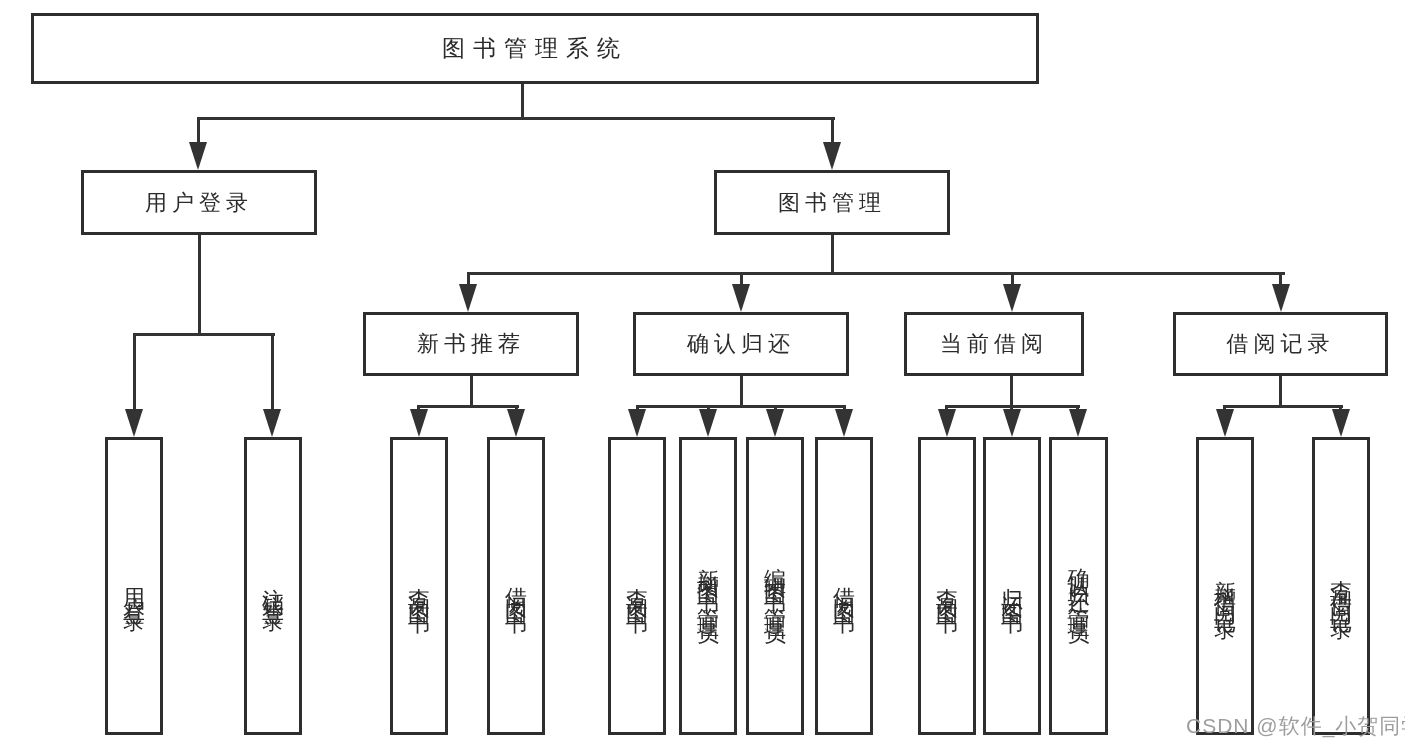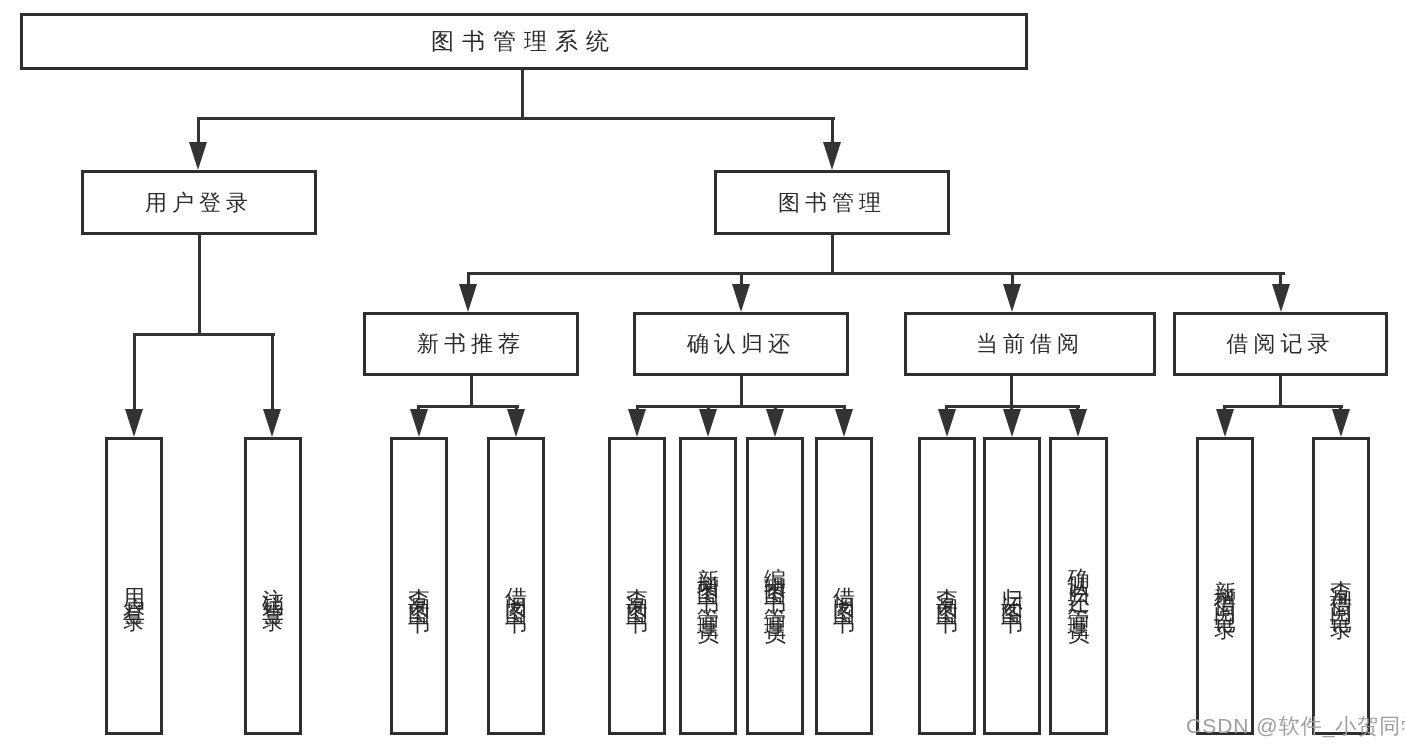--- a/index.html
+++ b/index.html
@@ -86,31 +86,31 @@
   <div class="ln" style="left:1076px;top:405px;width:3px;height:8px"></div>
   <div class="arr" style="left:1069px;top:409px"></div>
 
   <div class="ln" style="left:1279px;top:376px;width:3px;height:29px"></div>
   <div class="ln" style="left:1223px;top:405px;width:120px;height:3px"></div>
   <div class="ln" style="left:1223px;top:405px;width:3px;height:8px"></div>
   <div class="arr" style="left:1216px;top:409px"></div>
   <div class="ln" style="left:1339px;top:405px;width:3px;height:8px"></div>
   <div class="arr" style="left:1332px;top:409px"></div>
 
-  <div class="box hbox rootbox" style="left:20px;top:13px;width:1008px;height:57px">图书管理系统</div>
+  <div class="box hbox rootbox" style="left:31px;top:13px;width:1008px;height:71px">图书管理系统</div>
 
   <div class="box hbox" style="left:81px;top:170px;width:236px;height:65px">用户登录</div>
 
   <div class="box hbox" style="left:363px;top:312px;width:216px;height:64px">新书推荐</div>
 
   <div class="box hbox" style="left:714px;top:170px;width:236px;height:65px">图书管理</div>
 
   <div class="box hbox" style="left:633px;top:312px;width:216px;height:64px">确认归还</div>
 
-  <div class="box hbox" style="left:904px;top:312px;width:252px;height:64px">当前借阅</div>
+  <div class="box hbox" style="left:904px;top:312px;width:180px;height:64px">当前借阅</div>
 
   <div class="box hbox" style="left:1173px;top:312px;width:215px;height:64px">借阅记录</div>
 
   <div class="box vbox" style="left:105px;top:437px;width:58px;height:298px">用户登录</div>
   <div class="box vbox" style="left:244px;top:437px;width:58px;height:298px">注销登录</div>
 
   <div class="box vbox" style="left:390px;top:437px;width:58px;height:298px">查询图书</div>
   <div class="box vbox" style="left:487px;top:437px;width:58px;height:298px">借阅图书</div>
 
   <div class="box vbox" style="left:608px;top:437px;width:58px;height:298px">查询图书</div>

